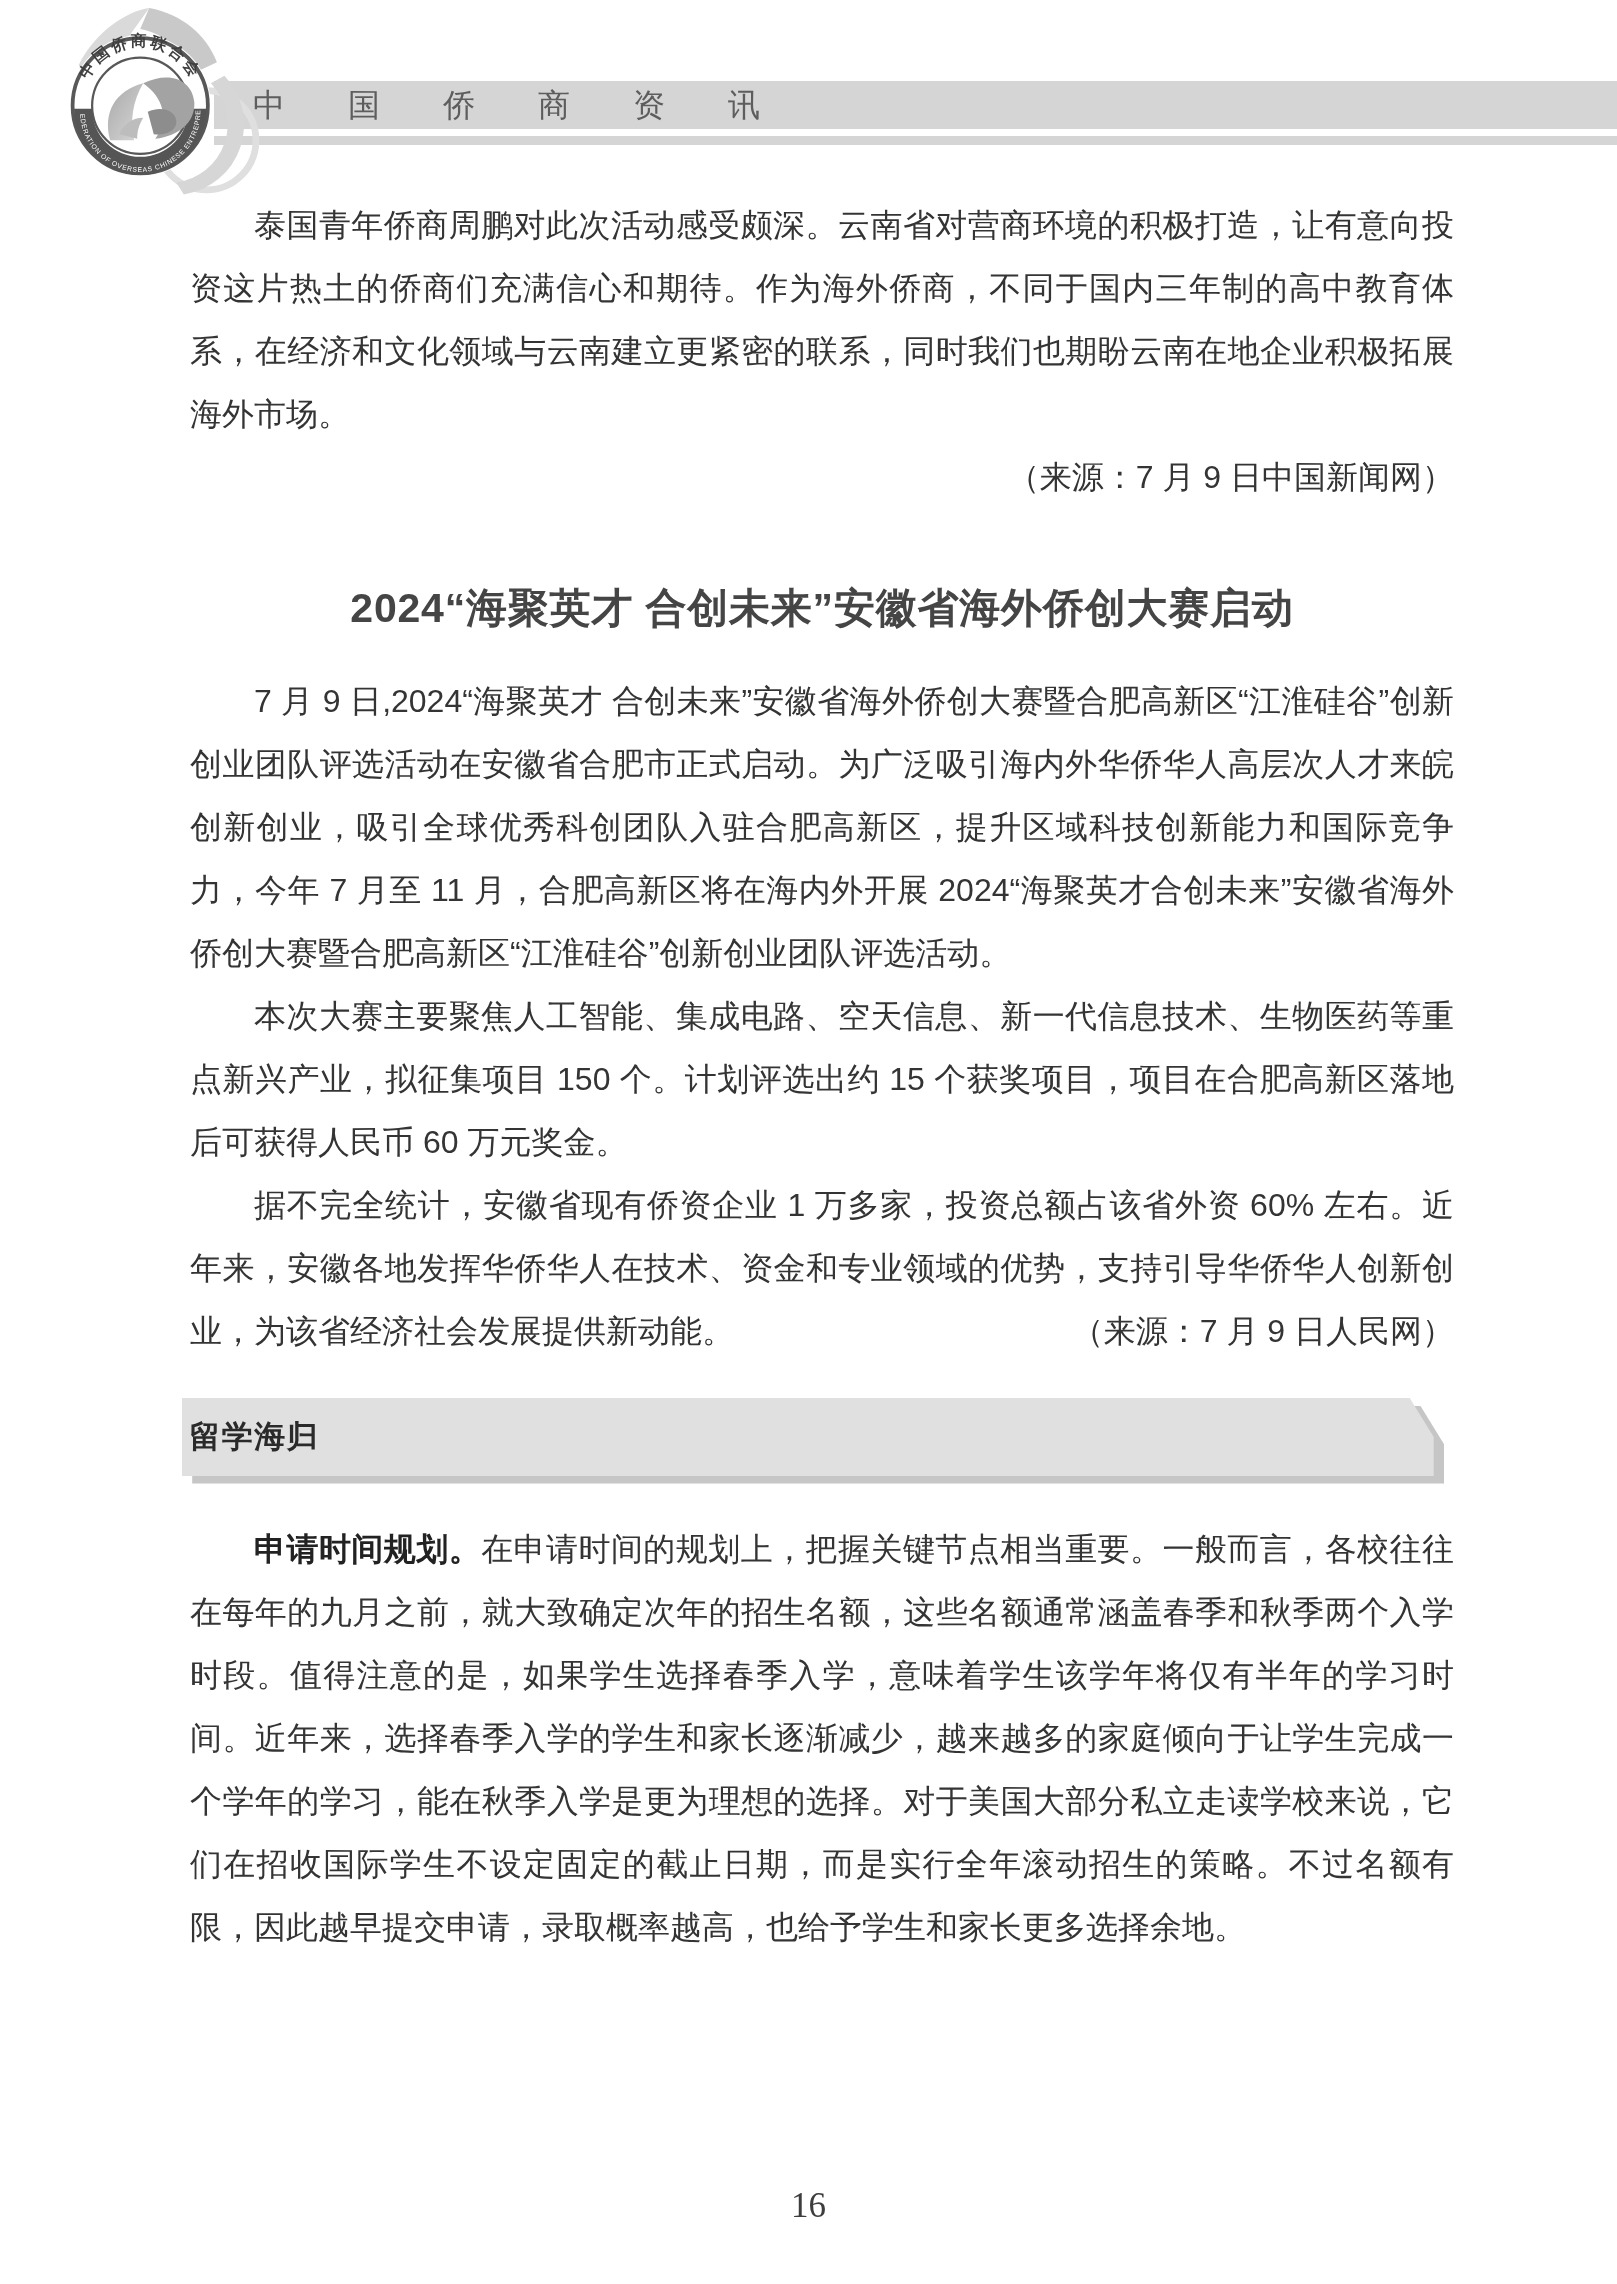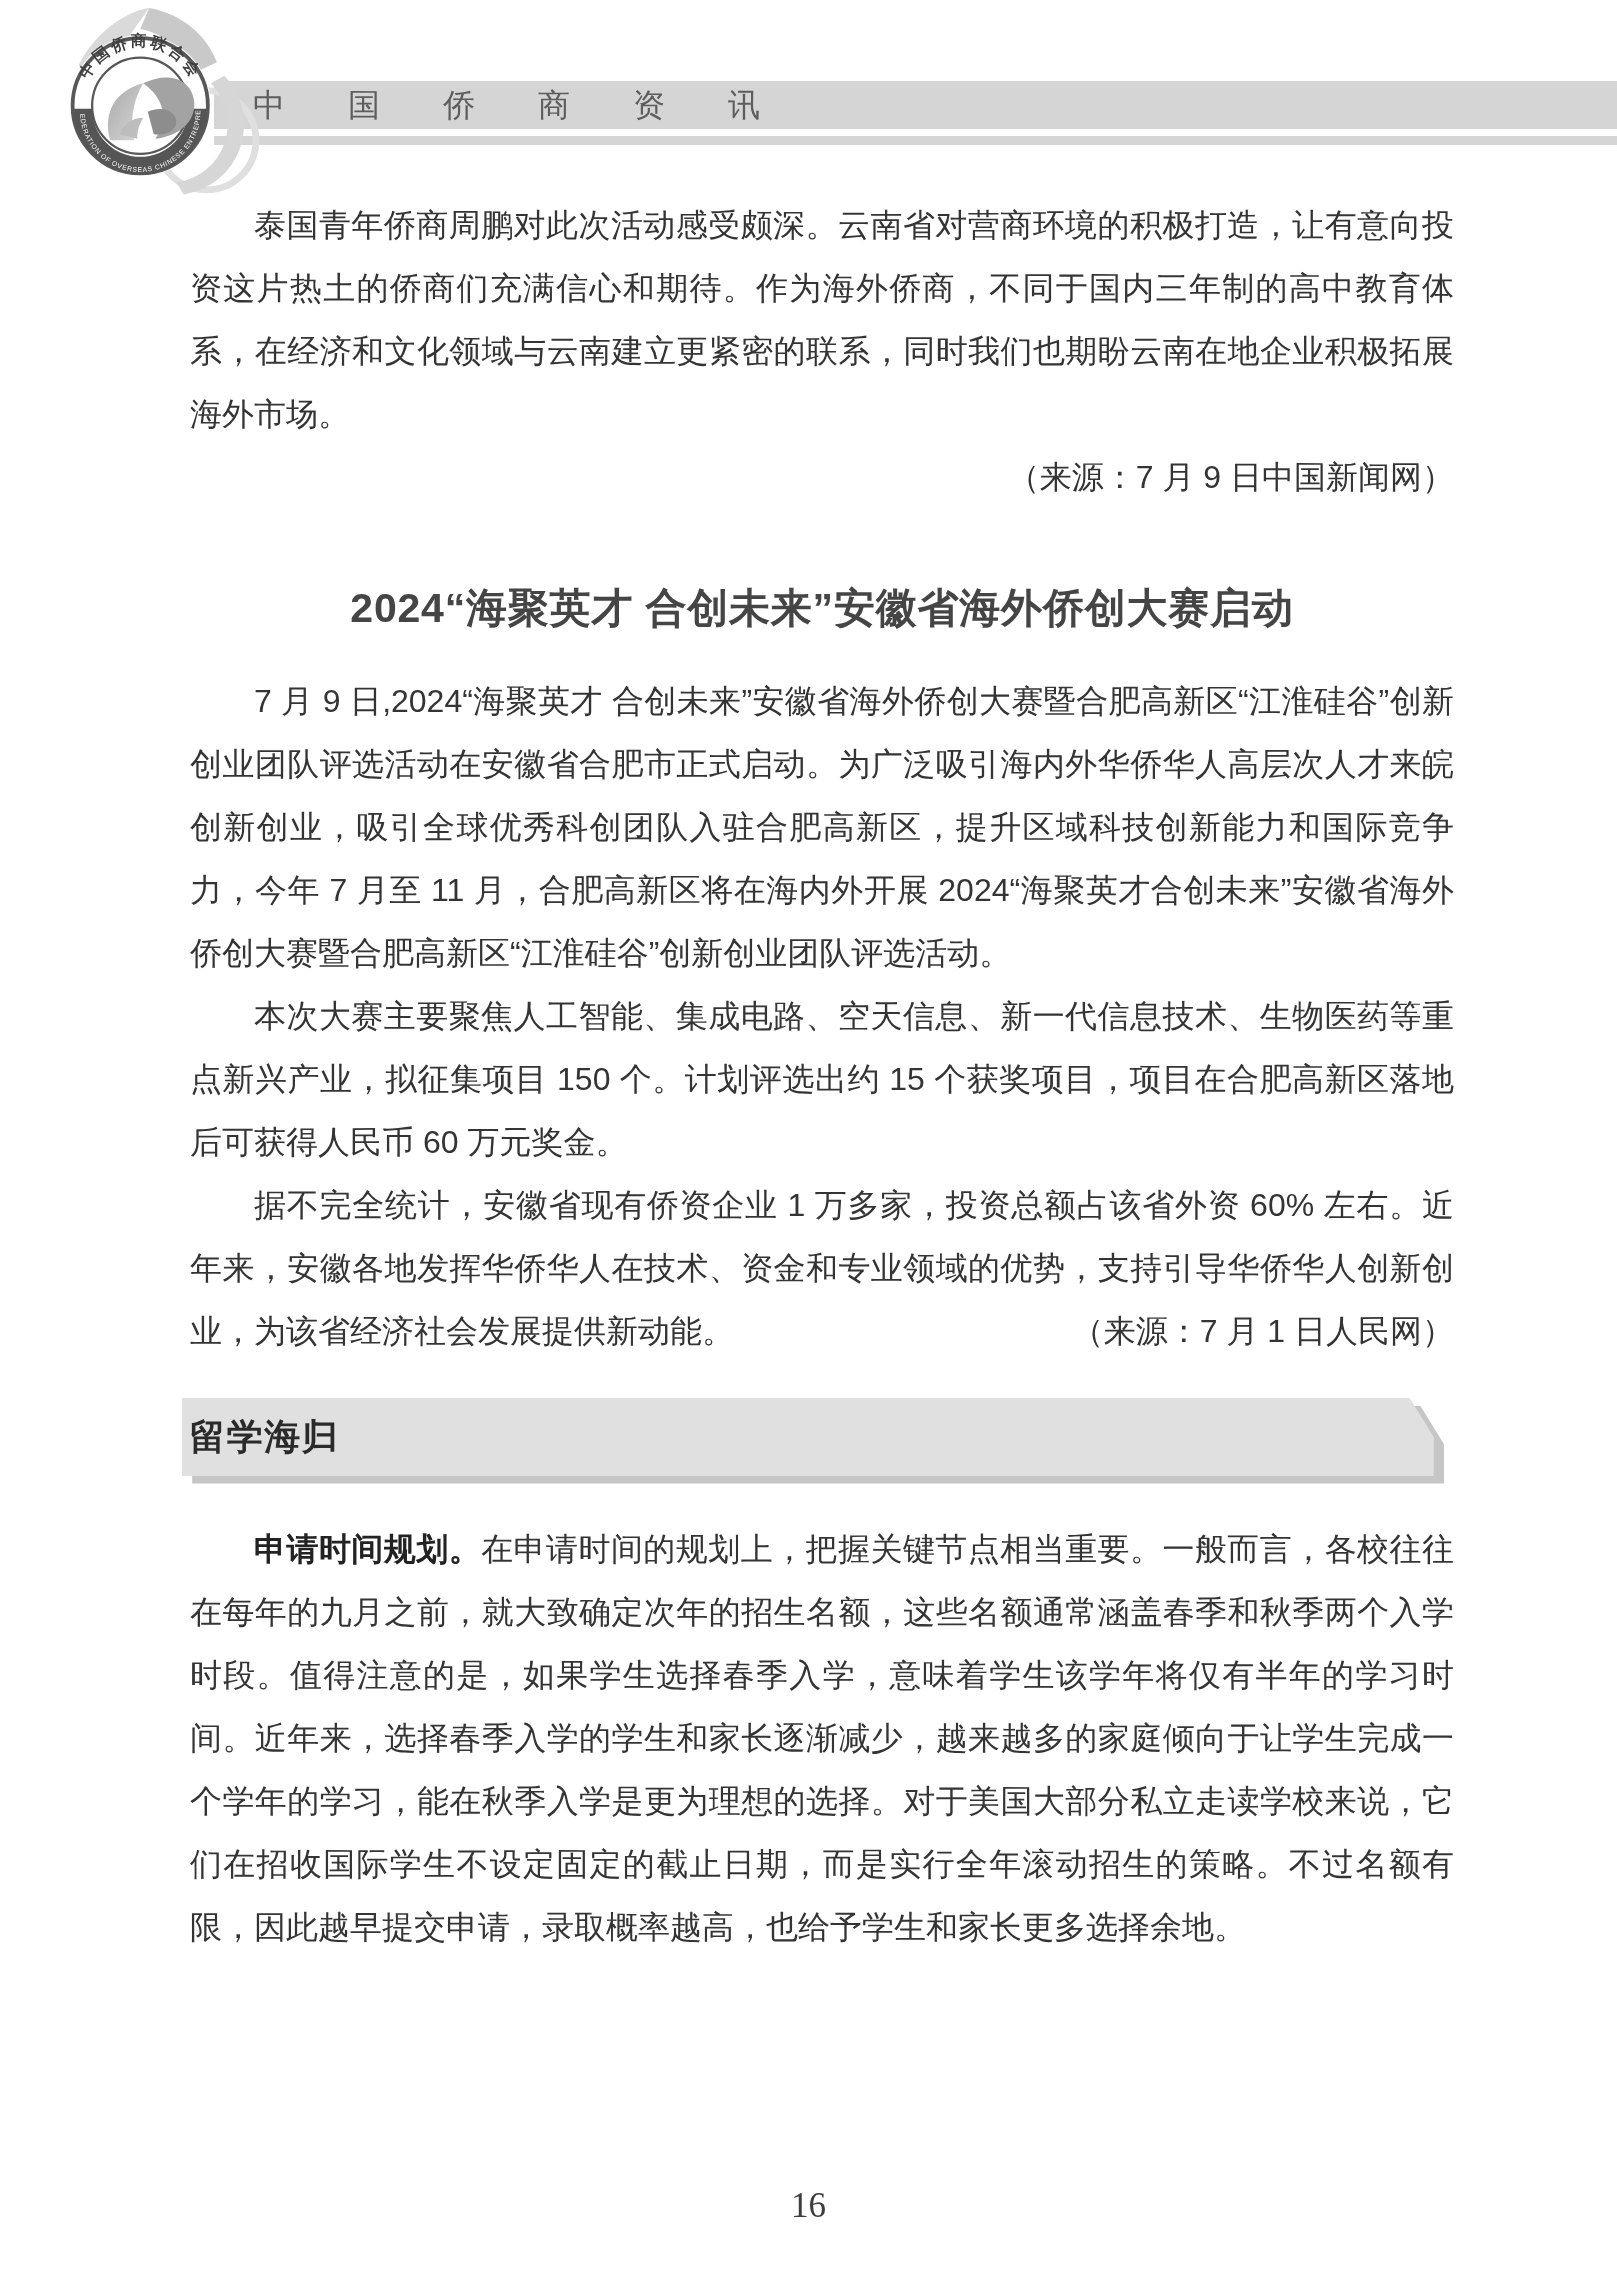--- a/index.html
+++ b/index.html
@@ -65,21 +65,21 @@
     clip-path:polygon(0 0,1228px 0,1252px 39px,1252px 78px,0 78px);
   }
   .section-banner .shape-main{
     position:absolute;left:0;top:0;width:1252px;height:78px;
     background:#e0e0e0;
     clip-path:polygon(0 0,1228px 0,1252px 39px,1252px 78px,0 78px);
   }
   .section-banner .banner-label{
     position:absolute;left:7.5px;top:0;height:90px;line-height:78px;
     font-family:"Liberation Serif", serif;
-    font-weight:bold;font-size:36px;color:#2a2a2a;letter-spacing:1.5px;
+    font-weight:bold;font-size:31px;color:#2a2a2a;letter-spacing:1.5px;
   }
   .lead-bold{font-weight:bold;color:#222;}
   
   .page-number{
     position:absolute;left:0;top:2186px;width:1617px;
     text-align:center;
     font-family:"Liberation Serif", serif;
     font-size:35px;color:#3d3d3d;
   }
   
@@ -136,21 +136,21 @@
   <div id="content">
 
     <p class="para" style="margin-top:194px">泰国青年侨商周鹏对此次活动感受颇深。云南省对营商环境的积极打造，让有意向投资这片热土的侨商们充满信心和期待。作为海外侨商，不同于国内三年制的高中教育体系，在经济和文化领域与云南建立更紧密的联系，同时我们也期盼云南在地企业积极拓展海外市场。</p>
     <div class="source-line">（来源：7 月 9 日中国新闻网）</div>
 
     <h2 class="article-title">2024“海聚英才 合创未来”安徽省海外侨创大赛启动</h2>
     <div class="gap-after-title"></div>
     <p class="para">7 月 9 日,2024“海聚英才 合创未来”安徽省海外侨创大赛暨合肥高新区“江淮硅谷”创新创业团队评选活动在安徽省合肥市正式启动。为广泛吸引海内外华侨华人高层次人才来皖创新创业，吸引全球优秀科创团队入驻合肥高新区，提升区域科技创新能力和国际竞争力，今年 7 月至 11 月，合肥高新区将在海内外开展 2024“海聚英才合创未来”安徽省海外侨创大赛暨合肥高新区“江淮硅谷”创新创业团队评选活动。</p>
     <p class="para">本次大赛主要聚焦人工智能、集成电路、空天信息、新一代信息技术、生物医药等重点新兴产业，拟征集项目 150 个。计划评选出约 15 个获奖项目，项目在合肥高新区落地后可获得人民币 60 万元奖金。</p>
     <p class="para">据不完全统计，安徽省现有侨资企业 1 万多家，投资总额占该省外资 60% 左右。近年来，安徽各地发挥华侨华人在技术、资金和专业领域的优势，支持引导华侨华人创新创业，为该省经济社会发展提供新动能。</p>
-    <div class="source-overlap">（来源：7 月 1 日人民网）</div>
+    <div class="source-overlap">（来源：7 月 9 日人民网）</div>
 
     <div class="section-banner">
       <div class="shape-shadow"></div>
       <div class="shape-main"></div>
       <div class="banner-label">留学海归</div>
     </div>
 
     <div class="gap-small"></div>
     <p class="para"><strong class="lead-bold">申请时间规划。</strong><span>在申请时间的规划上，把握关键节点相当重要。一般而言，各校往往在每年的九月之前，就大致确定次年的招生名额，这些名额通常涵盖春季和秋季两个入学时段。值得注意的是，如果学生选择春季入学，意味着学生该学年将仅有半年的学习时间。近年来，选择春季入学的学生和家长逐渐减少，越来越多的家庭倾向于让学生完成一个学年的学习，能在秋季入学是更为理想的选择。对于美国大部分私立走读学校来说，它们在招收国际学生不设定固定的截止日期，而是实行全年滚动招生的策略。不过名额有限，因此越早提交申请，录取概率越高，也给予学生和家长更多选择余地。</span></p>
 

